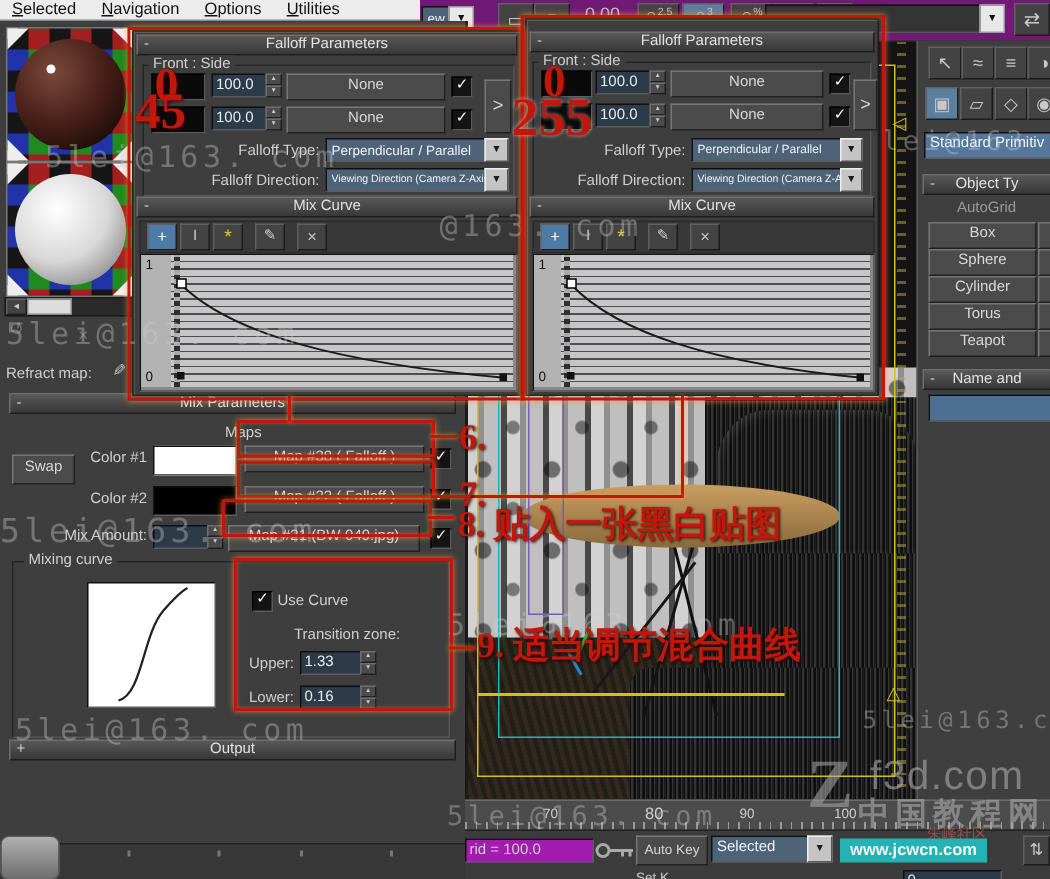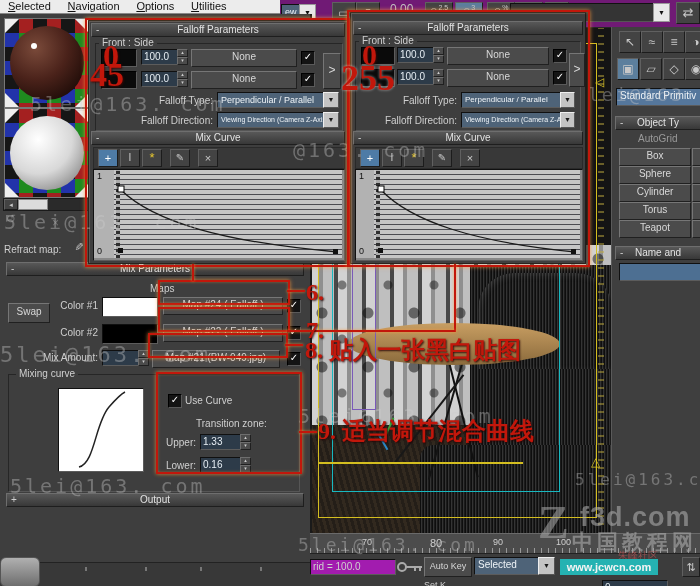--- a/index.html
+++ b/index.html
@@ -160,21 +160,21 @@
     <div class="abs" style="left:74px;top:226px;color:#c0c0c0;font-size:11px;transform:rotate(90deg)">✎</div>
 
     <div class="abs rhead" style="left:6px;top:248px;width:296px;height:12px">
       <span class="rm">-</span>
       <span>Mix Parameters</span>
     </div>
     <div class="abs lbl" style="left:150px;top:269px;width:120px;">Maps</div>
     <div class="abs btn" style="left:8px;top:289px;width:40px;height:18px;line-height:16px">Swap</div>
     <div class="abs lbl" style="left:52px;top:286px;width:46px;text-align:right">Color #1</div>
     <div class="abs" style="left:102px;top:283px;width:54px;height:18px;background:#fff;border:1px solid;border-color:#101010 #5c5c5c #5c5c5c #101010"></div>
-    <div class="abs btn" style="left:163px;top:283px;width:118px;height:16px">Map #24  ( Falloff )</div>
+    <div class="abs btn" style="left:163px;top:283px;width:118px;height:16px">Map #38  ( Falloff )</div>
     <div class="abs chk" style="left:287px;top:285px;width:12px;height:12px"><span>✓</span></div>
     <div class="abs lbl" style="left:52px;top:313px;width:46px;text-align:right">Color #2</div>
     <div class="abs" style="left:102px;top:310px;width:54px;height:18px;background:#000;border:1px solid;border-color:#101010 #5c5c5c #5c5c5c #101010"></div>
     <div class="abs btn" style="left:163px;top:310px;width:118px;height:16px">Map #22  ( Falloff )</div>
     <div class="abs chk" style="left:287px;top:312px;width:12px;height:12px"><span>✓</span></div>
     <div class="abs lbl" style="left:30px;top:338px;width:68px;text-align:right">Mix Amount:</div>
     <div class="abs fld" style="left:102px;top:336px;width:34px;height:14px"></div>
     <div class="abs spin" style="left:138px;top:336px;width:11px;height:16px">
         <span>▴</span>
         <span>▾</span>
@@ -393,18 +393,18 @@
   <span class="abs rednum" style="left:103px;top:40px;font-size:32px;z-index:9">0</span>
   <span class="abs rednum" style="left:90px;top:58px;font-size:34px;z-index:9">45</span>
   <span class="abs rednum" style="left:362px;top:40px;font-size:30px;z-index:9">0</span>
   <span class="abs rednum" style="left:341px;top:60px;font-size:36px;text-shadow:0 0 3px rgba(255,255,255,.6);z-index:9">255</span>
   <span class="abs cn" style="left:306px;top:280px;z-index:9">6.</span>
   <span class="abs cn" style="left:306px;top:318px;z-index:9">7.</span>
   <span class="abs cn" style="left:305px;top:338px;z-index:9">8. 贴入一张黑白贴图</span>
   <span class="abs cn" style="left:318px;top:419px;z-index:9">9. 适当调节混合曲线</span>
 
   <span class="abs" style="left:538px;top:496px;z-index:10;font-size:46px;font-weight:bold;color:rgba(170,170,170,.55);font-family:'Liberation Serif',serif">Z</span>
-  <span class="abs" style="left:580px;top:502px;z-index:10;font-size:27px;font-weight:bold;letter-spacing:1px;color:rgba(170,170,170,.6)">f3d.com</span>
+  <span class="abs" style="left:580px;top:502px;z-index:10;font-size:27px;font-weight:normal;letter-spacing:1px;color:rgba(170,170,170,.6)">f3d.com</span>
   <span class="abs" style="left:572px;top:528px;z-index:10;font-size:21px;font-weight:bold;letter-spacing:4px;color:rgba(165,165,165,.65)">中国教程网</span>
   <span class="abs" style="left:618px;top:549px;z-index:10;font-size:10px;color:rgba(210,90,90,.6)">朱峰社区</span>
   <div class="abs" style="left:560px;top:559px;width:98px;height:16px;z-index:10;background:#25b2b2;color:#f4f4f4;font-weight:bold;font-size:11px;text-align:center;line-height:16px">www.jcwcn.com</div>
 
 </div>
 
 </body></html>

